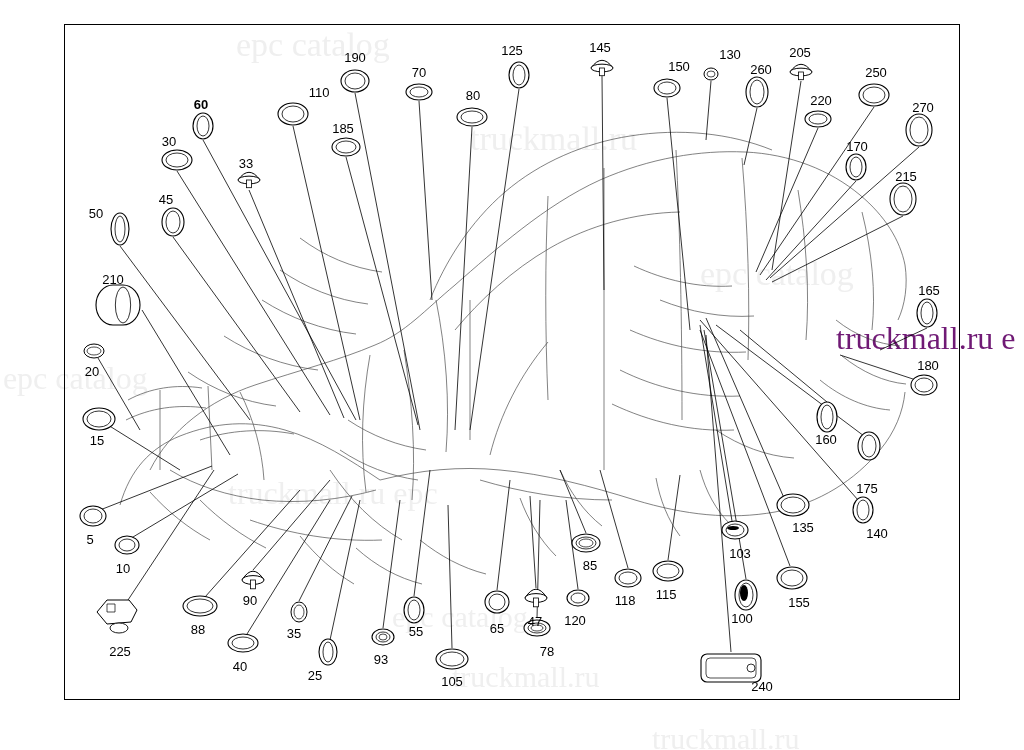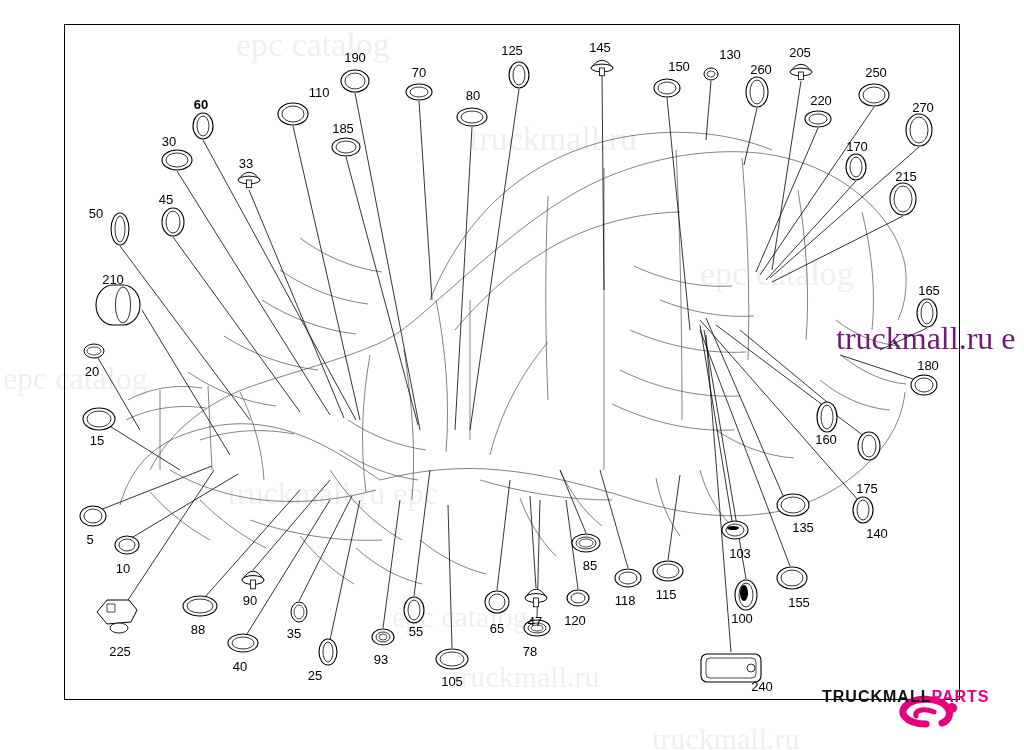--- a/index.html
+++ b/index.html
@@ -454,33 +454,21 @@
       <div class="label" style="left: 799px; top: 602px;">155</div>
       <div class="label" style="left: 198px; top: 629px;">88</div>
       <div class="label" style="left: 742px; top: 618px;">100</div>
       <div class="label" style="left: 294px; top: 633px;">35</div>
       <div class="label" style="left: 416px; top: 631px;">55</div>
       <div class="label" style="left: 497px; top: 628px;">65</div>
       <div class="label" style="left: 535px; top: 621px;">47</div>
       <div class="label" style="left: 575px; top: 620px;">120</div>
       <div class="label" style="left: 120px; top: 651px;">225</div>
       <div class="label" style="left: 381px; top: 659px;">93</div>
-      <div class="label" style="left: 530px; top: 651px;">78</div>
+      <div class="label" style="left: 547px; top: 651px;">78</div>
       <div class="label" style="left: 240px; top: 666px;">40</div>
       <div class="label" style="left: 315px; top: 675px;">25</div>
       <div class="label" style="left: 452px; top: 681px;">105</div>
       <div class="label" style="left: 762px; top: 686px;">240</div>
     </div>
 
-  <div class="brand">
-    <div class="brand-text">
-      <span>TRUCKMALL</span><span class="pink">PARTS</span>
-    </div>
-    <svg width="196" height="60" viewBox="0 0 196 60">
-      <g transform="translate(96,22)">
-        <path d="M8,18 C-12,18 -22,6 -10,-2 C0,-9 20,-8 28,0 C34,6 32,14 24,17" fill="none" stroke="#e5007d" stroke-width="7" stroke-linecap="round"></path>
-        <path d="M16,6 C6,2 -4,4 -2,10" fill="none" stroke="#e5007d" stroke-width="5" stroke-linecap="round"></path>
-        <circle cx="34" cy="2" r="5" fill="#e5007d"></circle>
-      </g>
-    </svg>
-  </div>
 
 </div>
 
 </body></html>

